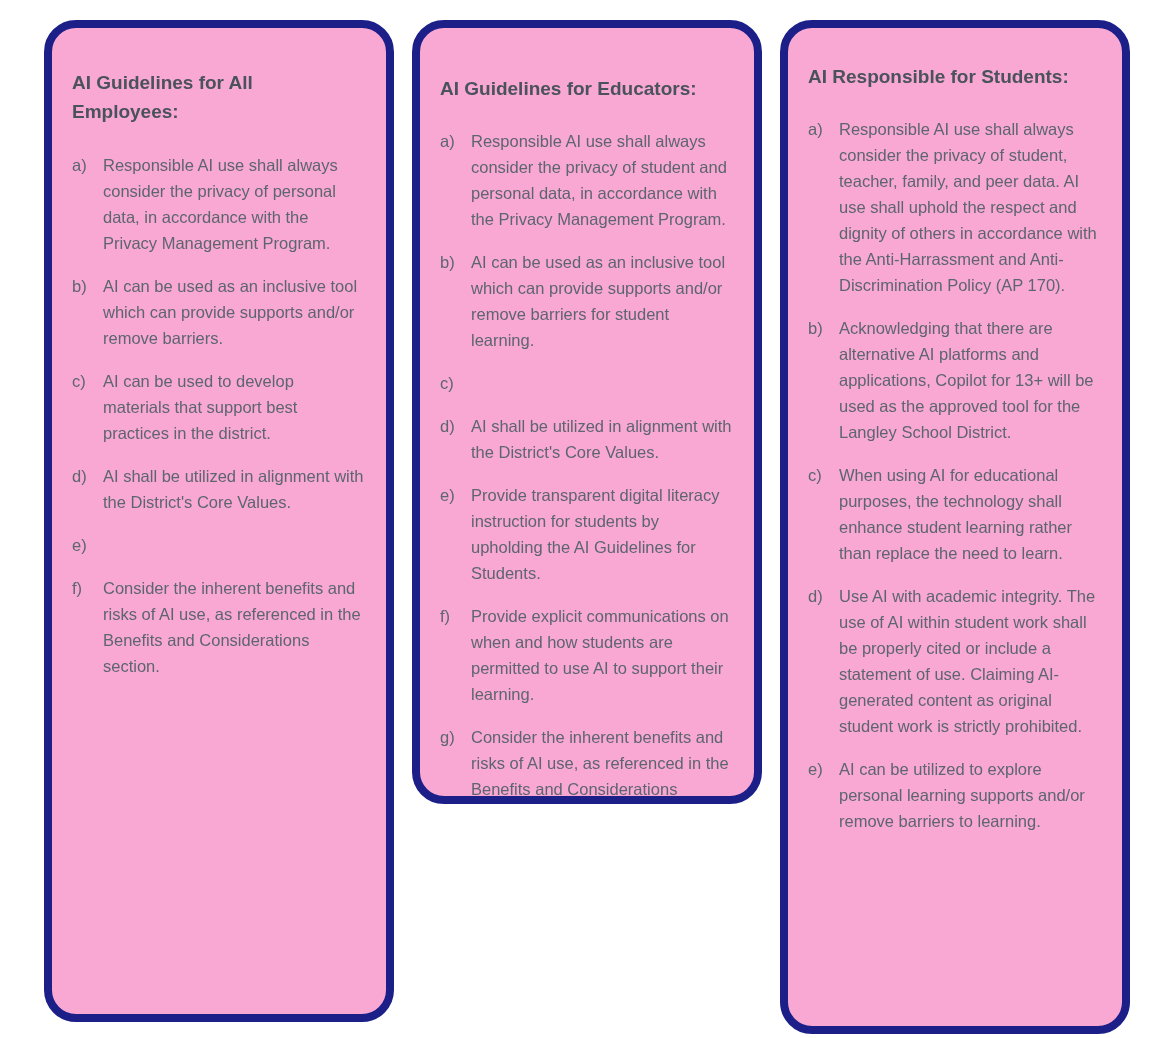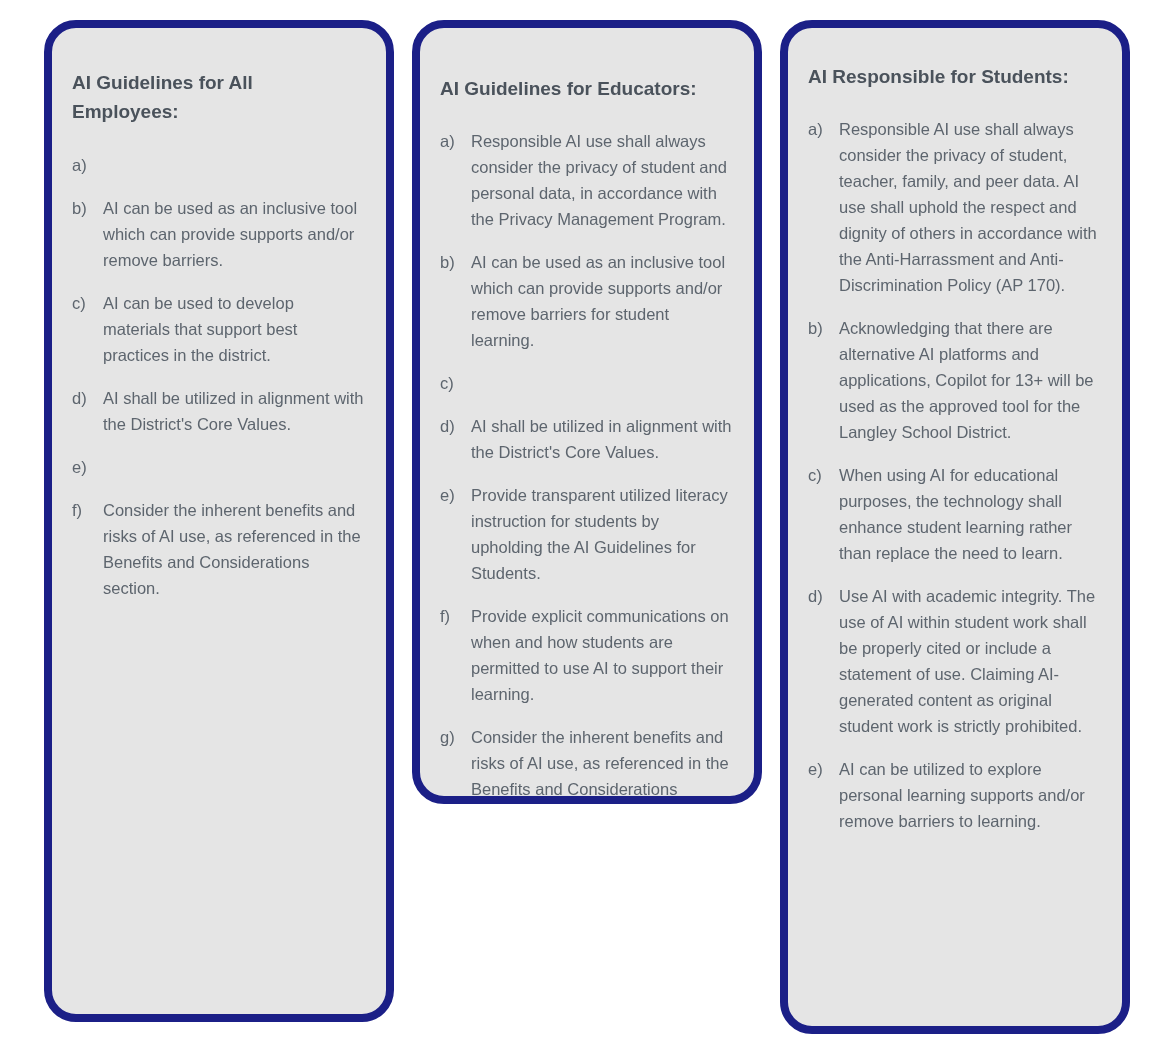--- a/index.html
+++ b/index.html
@@ -16,21 +16,21 @@
     width: 1170px;
     height: 1038px;
     padding: 20px 40px 0 44px;
     display: flex;
     gap: 18px;
     align-items: flex-start;
   }
   .card {
     box-sizing: border-box;
     flex: 1 1 0;
-    background: #e5e5e5;
+    background: #f9a8d4;
     border: 8px solid #1b1f87;
     border-radius: 32px;
     padding: 40px 22px 0 20px;
     overflow: hidden;
   }
   .card-1 { height: 1002px; padding-top: 40px; }
   .card-2 { height: 784px; padding-top: 46px; }
   .card-3 { height: 1014px; padding-top: 34px; }
 
   .card-title {
@@ -65,20 +65,21 @@
 </head>
 <body>
 
 <div class="board">
 
   <section class="card card-1">
     <h2 class="card-title">AI Guidelines for All Employees:</h2>
     <ol class="guideline-list">
         <li>
     <span class="marker">a)</span>
+    <span class="item-text">Responsible AI use shall always consider the privacy of personal data, in accordance with the Privacy Management Program.</span>
   </li>
         <li>
     <span class="marker">b)</span>
     <span class="item-text">AI can be used as an inclusive tool which can provide supports and/or remove barriers.</span>
   </li>
         <li>
     <span class="marker">c)</span>
     <span class="item-text">AI can be used to develop materials that support best practices in the district.</span>
   </li>
         <li>
@@ -108,21 +109,21 @@
   </li>
         <li>
     <span class="marker">c)</span>
   </li>
         <li>
     <span class="marker">d)</span>
     <span class="item-text">AI shall be utilized in alignment with the District's Core Values.</span>
   </li>
         <li>
     <span class="marker">e)</span>
-    <span class="item-text">Provide transparent utilized literacy instruction for students by upholding the AI Guidelines for Students.</span>
+    <span class="item-text">Provide transparent digital literacy instruction for students by upholding the AI Guidelines for Students.</span>
   </li>
         <li>
     <span class="marker">f)</span>
     <span class="item-text">Provide explicit communications on when and how students are permitted to use AI to support their learning.</span>
   </li>
         <li>
     <span class="marker">g)</span>
     <span class="item-text">Consider the inherent benefits and risks of AI use, as referenced in the Benefits and Considerations section.</span>
   </li>
       </ol>

